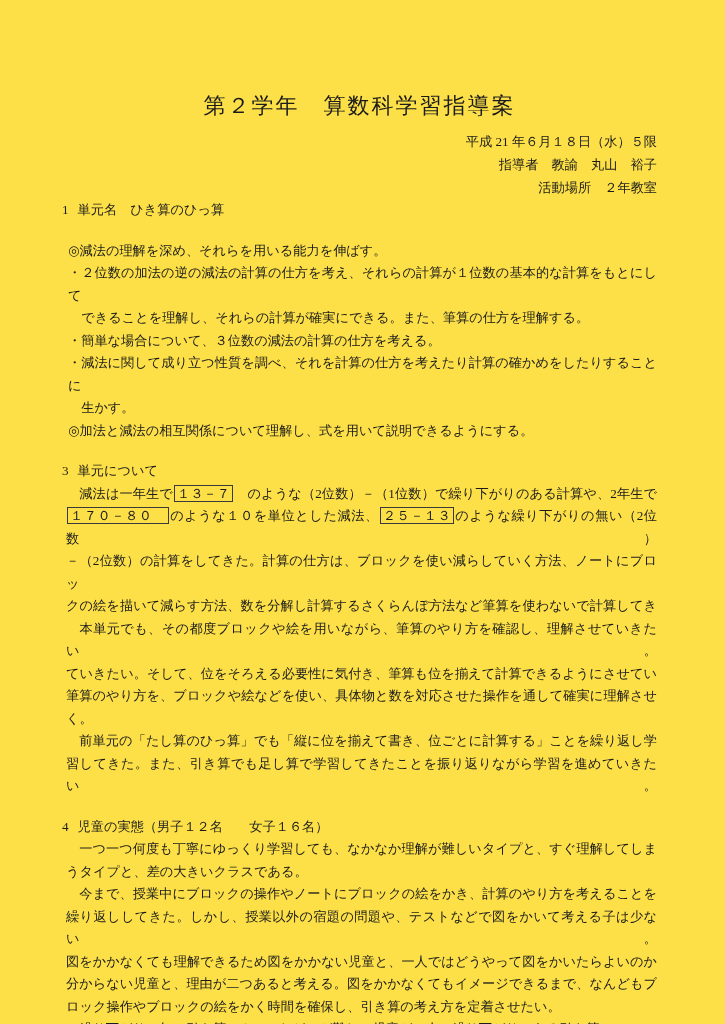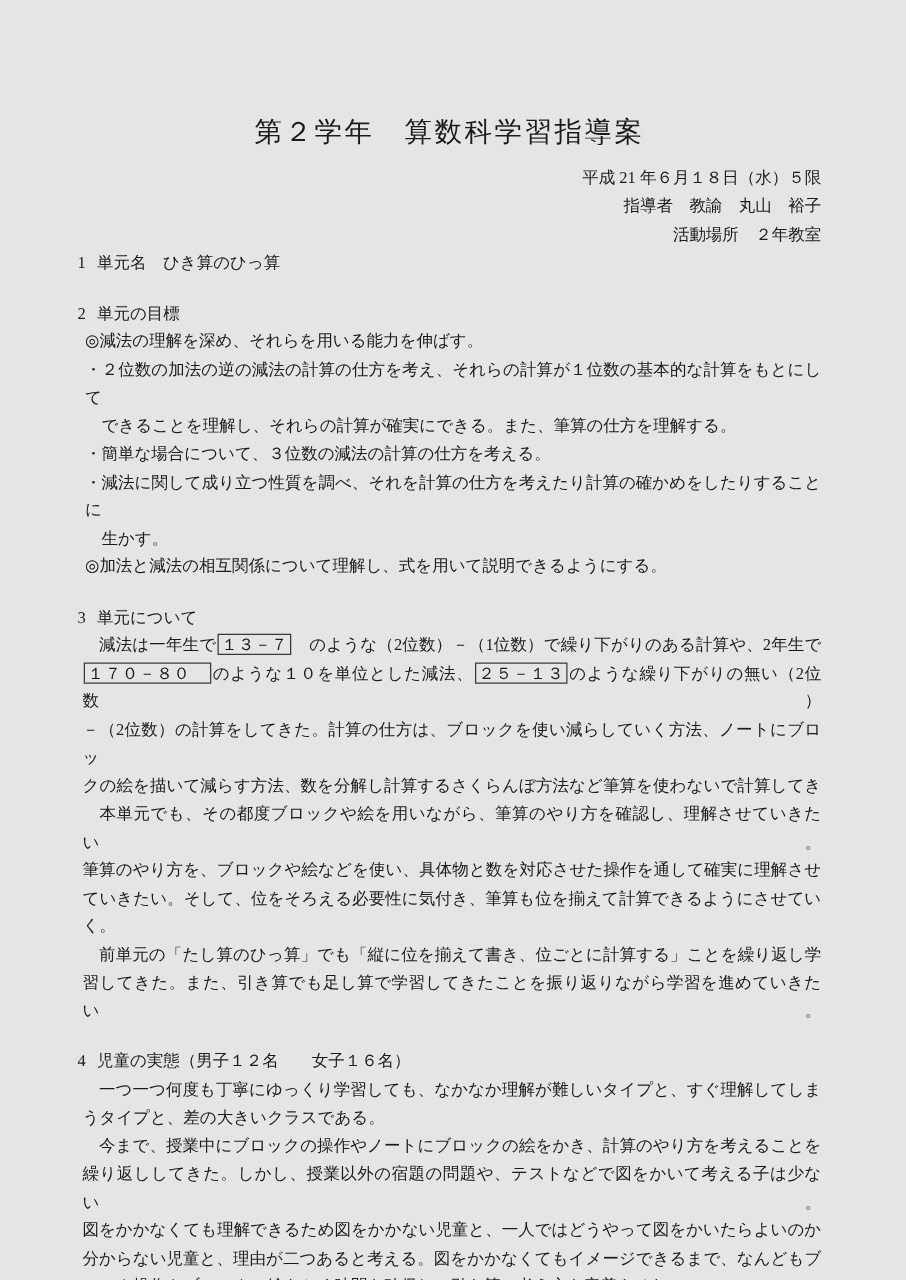--- a/index.html
+++ b/index.html
@@ -10,21 +10,21 @@
     width: 725px; height: 1024px;
     position: relative; overflow: hidden;
     font-family: "Liberation Serif", "DejaVu Serif", serif;
     color: #1b1b1b;
     -webkit-font-smoothing: antialiased;
   }
   .page {
     position: absolute; inset: 0;
     padding: 0 68px 0 62px;
     box-sizing: border-box;
-    background: #e5e5e5;
+    background: #fde047;
   }
   .doc-title {
     margin: 90px 0 8px 0;
     font-size: 22px;
     font-weight: 400;
     line-height: 32px;
     text-align: center;
     letter-spacing: 2px;
     white-space: nowrap;
   }
@@ -75,41 +75,40 @@
     <div class="meta-line">指導者　教諭　丸山　裕子</div>
     <div class="meta-line">活動場所　２年教室</div>
   </div>
 
   <div class="sections" id="sections">
       <section class="section" data-sec="1">
         <div class="sec-heading"><span class="sec-num">1</span><span>単元名　ひき算のひっ算</span></div>
         <div class="sec-body"></div>
       </section>
       <section class="section" data-sec="2">
-        <div class="sec-heading"><span class="sec-num">2</span><span>単元の目標</span></div>
         <div class="sec-body">
           <div class="text-line">◎減法の理解を深め、それらを用いる能力を伸ばす。</div>
           <div class="text-line fill">・２位数の加法の逆の減法の計算の仕方を考え、それらの計算が１位数の基本的な計算をもとにして</div>
           <div class="text-line">　できることを理解し、それらの計算が確実にできる。また、筆算の仕方を理解する。</div>
           <div class="text-line">・簡単な場合について、３位数の減法の計算の仕方を考える。</div>
           <div class="text-line fill">・減法に関して成り立つ性質を調べ、それを計算の仕方を考えたり計算の確かめをしたりすることに</div>
           <div class="text-line">　生かす。</div>
           <div class="text-line">◎加法と減法の相互関係について理解し、式を用いて説明できるようにする。</div>
         </div>
       </section>
       <section class="section" data-sec="3">
         <div class="sec-heading"><span class="sec-num">3</span><span>単元について</span></div>
         <div class="sec-body">
           <div class="text-line fill">　減法は一年生で<span class="boxed">１３－７</span>　のような（2位数）－（1位数）で繰り下がりのある計算や、2年生で</div>
           <div class="text-line fill"><span class="boxed">１７０－８０　</span>のような１０を単位とした減法、<span class="boxed">２５－１３</span>のような繰り下がりの無い（2位数）</div>
           <div class="text-line fill">－（2位数）の計算をしてきた。計算の仕方は、ブロックを使い減らしていく方法、ノートにブロッ</div>
           <div class="text-line fill">クの絵を描いて減らす方法、数を分解し計算するさくらんぼ方法など筆算を使わないで計算してき</div>
           <div class="text-line fill">　本単元でも、その都度ブロックや絵を用いながら、筆算のやり方を確認し、理解させていきたい。</div>
+          <div class="text-line fill">ていきたい。そして、位をそろえる必要性に気付き、筆算も位を揃えて計算できるようにさせてい</div>
           <div class="text-line fill">筆算のやり方を、ブロックや絵などを使い、具体物と数を対応させた操作を通して確実に理解させ</div>
-          <div class="text-line fill">ていきたい。そして、位をそろえる必要性に気付き、筆算も位を揃えて計算できるようにさせてい</div>
           <div class="text-line">く。</div>
           <div class="text-line fill">　前単元の「たし算のひっ算」でも「縦に位を揃えて書き、位ごとに計算する」ことを繰り返し学</div>
           <div class="text-line fill">習してきた。また、引き算でも足し算で学習してきたことを振り返りながら学習を進めていきたい。</div>
         </div>
       </section>
       <section class="section" data-sec="4">
         <div class="sec-heading"><span class="sec-num">4</span><span>児童の実態（男子１２名　　女子１６名）</span></div>
         <div class="sec-body">
           <div class="text-line fill">　一つ一つ何度も丁寧にゆっくり学習しても、なかなか理解が難しいタイプと、すぐ理解してしま</div>
           <div class="text-line">うタイプと、差の大きいクラスである。</div>

